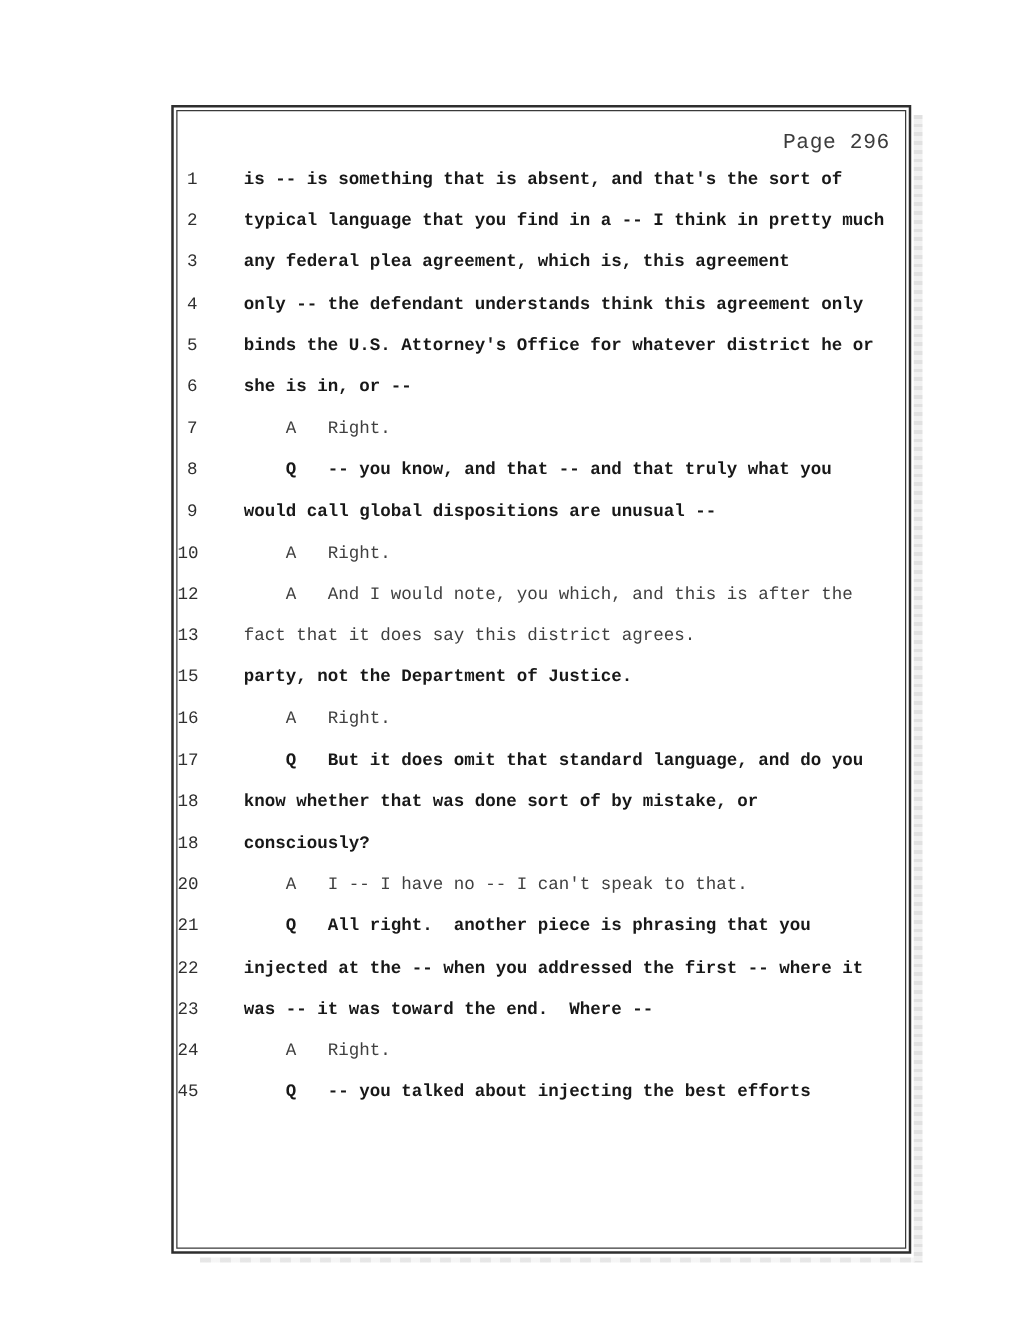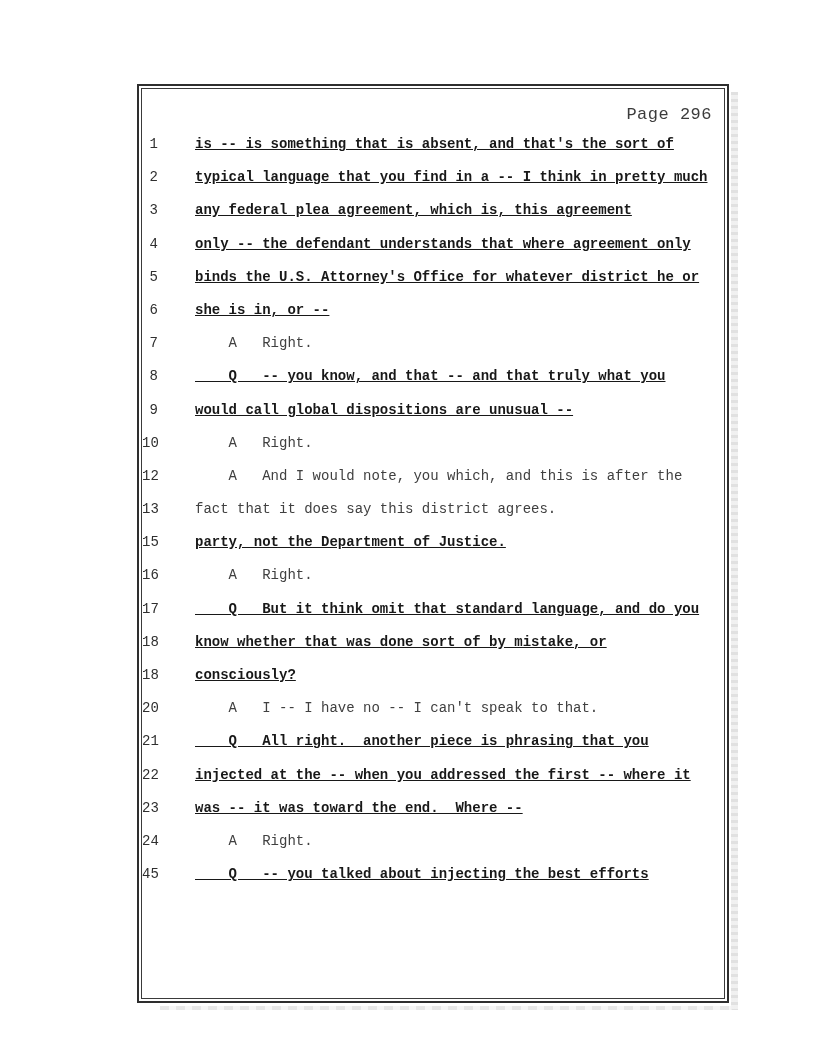--- a/index.html
+++ b/index.html
@@ -94,21 +94,20 @@
     flex: 0 0 auto;
   }
   .text {
     margin-left: 37px;
     color: #404040;
     flex: 0 0 auto;
   }
   .line.bold .text {
     font-weight: bold;
     color: #181818;
-    text-decoration: underline;
   }
 </style>
 </head>
 <body>
 
 <div class="sheet">
   <div class="shadow-right"></div>
   <div class="shadow-bottom"></div>
 
   <div class="frame-outer">
@@ -127,21 +126,21 @@
     <span class="text">typical language that you find in a -- I think in pretty much</span>
   </div>
 
   <div class="line bold">
     <span class="num">3</span>
     <span class="text">any federal plea agreement, which is, this agreement</span>
   </div>
 
   <div class="line bold">
     <span class="num">4</span>
-    <span class="text">only -- the defendant understands that where agreement only</span>
+    <span class="text">only -- the defendant understands think this agreement only</span>
   </div>
 
   <div class="line bold">
     <span class="num">5</span>
     <span class="text">binds the U.S. Attorney's Office for whatever district he or</span>
   </div>
 
   <div class="line bold">
     <span class="num">6</span>
     <span class="text">she is in, or --</span>
@@ -184,21 +183,21 @@
     <span class="text">party, not the Department of Justice.</span>
   </div>
 
   <div class="line">
     <span class="num">16</span>
     <span class="text">    A   Right.</span>
   </div>
 
   <div class="line bold">
     <span class="num">17</span>
-    <span class="text">    Q   But it think omit that standard language, and do you</span>
+    <span class="text">    Q   But it does omit that standard language, and do you</span>
   </div>
 
   <div class="line bold">
     <span class="num">18</span>
     <span class="text">know whether that was done sort of by mistake, or</span>
   </div>
 
   <div class="line bold">
     <span class="num">18</span>
     <span class="text">consciously?</span>

